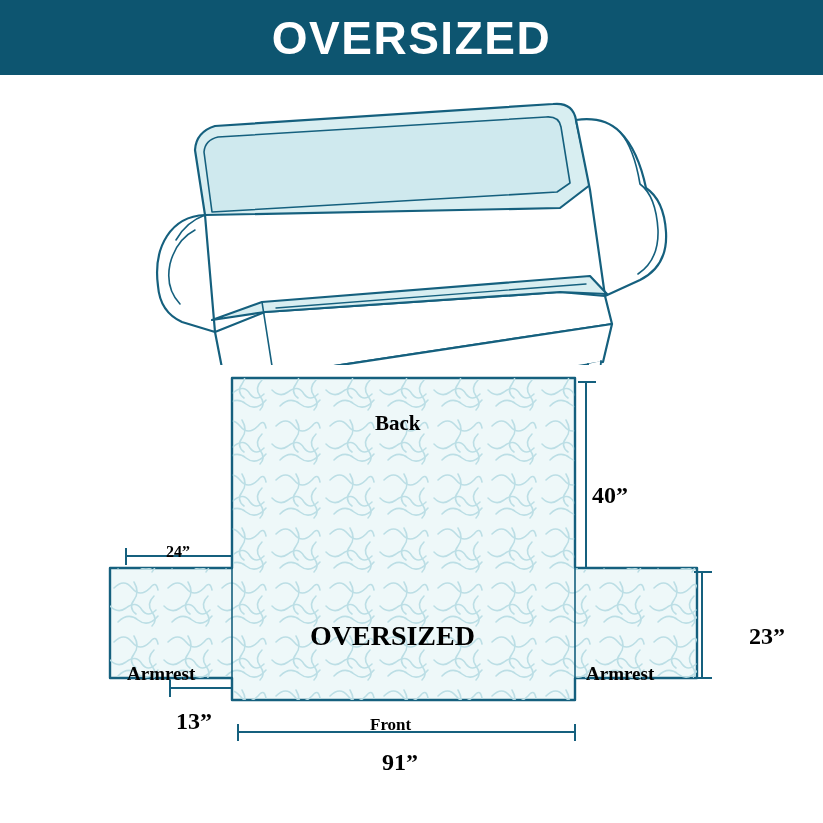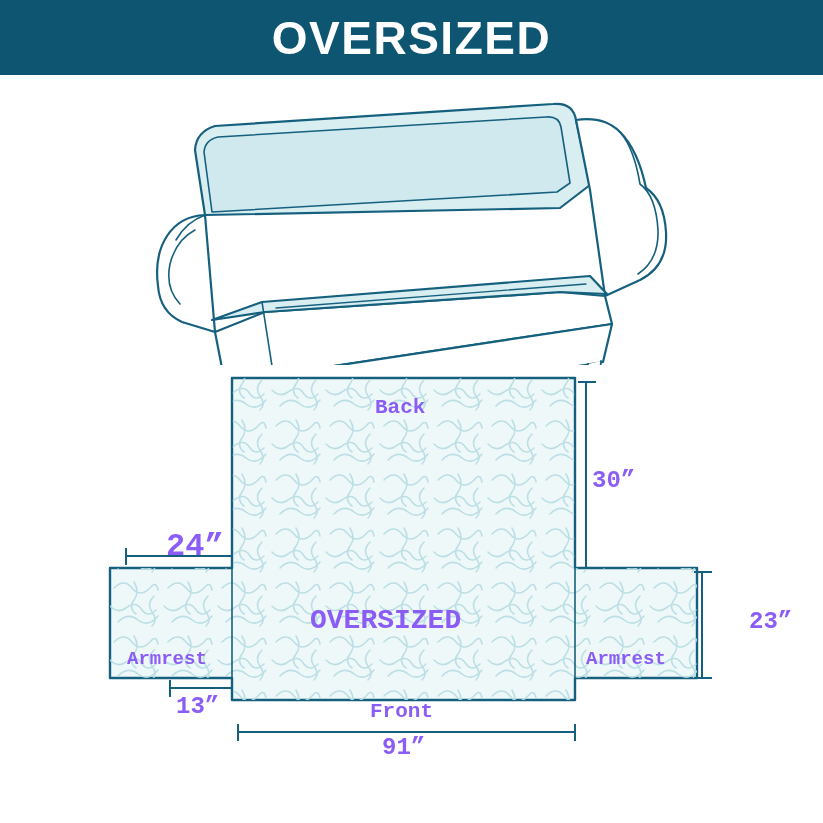--- a/index.html
+++ b/index.html
@@ -51,32 +51,33 @@
   
   .layout-wrap {
     position: absolute;
     left: 0;
     top: 360px;
     width: 823px;
     height: 463px;
   }
   .dim-label {
     position: absolute;
-    color: #8b5cf6;
+    color: #000000;
     font-weight: bold;
-    font-family: Liberation Mono, monospace;
+    font-family: Liberation Serif, serif;
     white-space: nowrap;
+    margin-top: 15px;
   }
   .lbl-back      { left: 375px; top: 396px; font-size: 21px; }
-  .lbl-front     { left: 370px; top: 700px; font-size: 21px; text-align: center; }
+  .lbl-front     { left: 370px; top: 700px; font-size: 17px; text-align: center; }
   .lbl-arm-left  { left: 127px; top: 648px; font-size: 19px; }
   .lbl-arm-right { left: 586px; top: 648px; font-size: 19px; }
   .lbl-center    { left: 310px; top: 605px; font-size: 28px; }
   .lbl-40        { left: 592px; top: 467px; font-size: 24px; }
-  .lbl-24        { left: 166px; top: 528px; font-size: 32px; }
+  .lbl-24        { left: 166px; top: 528px; font-size: 16px; }
   .lbl-23        { left: 749px; top: 608px; font-size: 24px; }
   .lbl-13        { left: 176px; top: 693px; font-size: 24px; }
   .lbl-78        { left: 382px; top: 734px; font-size: 24px; }
 </style>
 </head>
 <body>
 
 <div id="page">
 
   <div class="header-banner">
@@ -162,19 +163,19 @@
       </g>
     </svg>
   </div>
 
   <div class="dim-label lbl-back">Back</div>
   <div class="dim-label lbl-front">Front</div>
   <div class="dim-label lbl-arm-left">Armrest</div>
   <div class="dim-label lbl-arm-right">Armrest</div>
   <div class="dim-label lbl-center">OVERSIZED</div>
 
-  <div class="dim-label lbl-40">30”</div>
+  <div class="dim-label lbl-40">40”</div>
   <div class="dim-label lbl-24">24”</div>
   <div class="dim-label lbl-23">23”</div>
   <div class="dim-label lbl-13">13”</div>
   <div class="dim-label lbl-78">91”</div>
 
 </div>
 
 </body></html>

